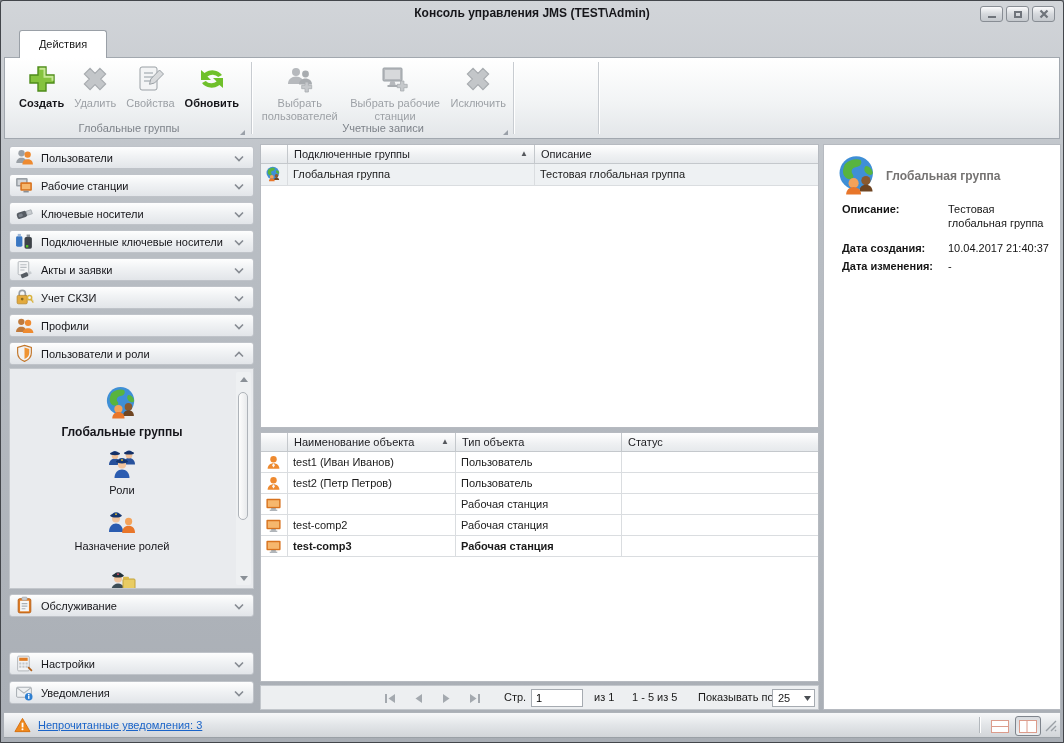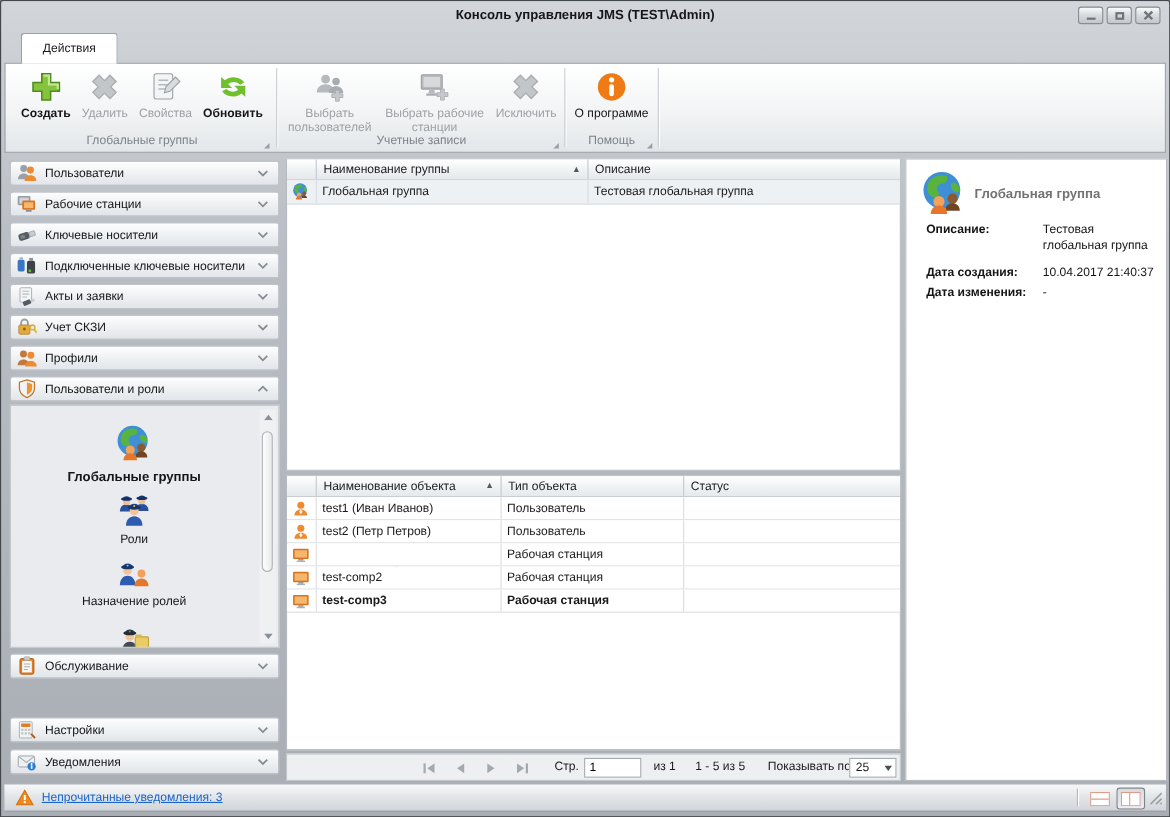--- a/index.html
+++ b/index.html
@@ -197,36 +197,20 @@
               </svg>
           </div>
           <div class="rlabel">Исключить</div>
         </div>
       </div>
       <div class="rglabel"><span>Учетные записи</span></div>
       <span class="gcorner"></span>
     </div>
     <div class="rdivider" style="left:508px;"></div>
 
-    <div class="rgroup" style="left:511px;width:80px;">
-      <div class="rbuttons">
-        <div class="rbtn">
-          <div class="ricon">
-            <svg viewBox="0 0 32 32">
-                <circle cx="16" cy="16" r="12.5" fill="#ee7b15"></circle>
-                <circle cx="16" cy="9.6" r="2.4" fill="#fff"></circle>
-                <rect x="13.9" y="13.5" width="4.2" height="11" rx="2" fill="#fff"></rect>
-              </svg>
-          </div>
-          <div class="rlabel">О программе</div>
-        </div>
-      </div>
-      <div class="rglabel"><span>Помощь</span></div>
-      <span class="gcorner"></span>
-    </div>
     <div class="rdivider" style="left:593px;"></div>
   </div>
 
   <div class="acc-btn" style="top:145px;">
     <span class="aicon"><svg viewBox="0 0 18 18">
           <circle cx="6.2" cy="5" r="3" fill="#9aa0a6"></circle>
           <path d="M1.2 14.2c0-3.1 2.3-5 5-5s5 1.9 5 5z" fill="#9aa0a6"></path>
           <circle cx="12" cy="6.2" r="3" fill="#ee8a30"></circle>
           <path d="M7 15.6c0-3.1 2.2-4.9 5-4.9s5 1.8 5 4.9z" fill="#ee8a30"></path>
         </svg></span>
@@ -450,21 +434,21 @@
     <span class="albl">Уведомления</span>
     <span class="chev"><svg width="10" height="7" viewBox="0 0 10 7">
           <path d="M1 1.5l4 4 4-4" stroke="#868b92" stroke-width="1.6" fill="none"></path>
         </svg></span>
   </div>
 
   <div class="pane" style="left:259px;top:143px;width:559px;height:284px;">
     <div class="grid-header">
       <div class="hcell first" style="left:0;width:26px;"></div>
       <div class="hcell" style="left:26px;width:247px;">
-        <span>Наименование группы</span>
+        <span>Подключенные группы</span>
         <span class="sort" style="right:6px;">▲</span>
       </div>
       <div class="hcell" style="left:273px;right:0;">
         <span>Описание</span>
       </div>
     </div>
     <div class="grid-row selected" style="top:19px;height:22px;">
       <span class="ricon16">
         <svg viewBox="0 0 20 20">
             <circle cx="9.2" cy="8.2" r="7.4" fill="#3f8fd6"></circle>

